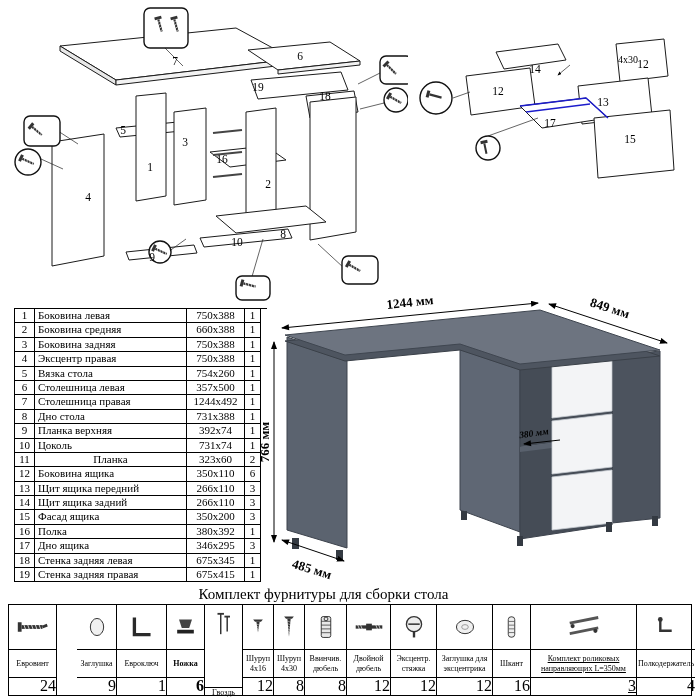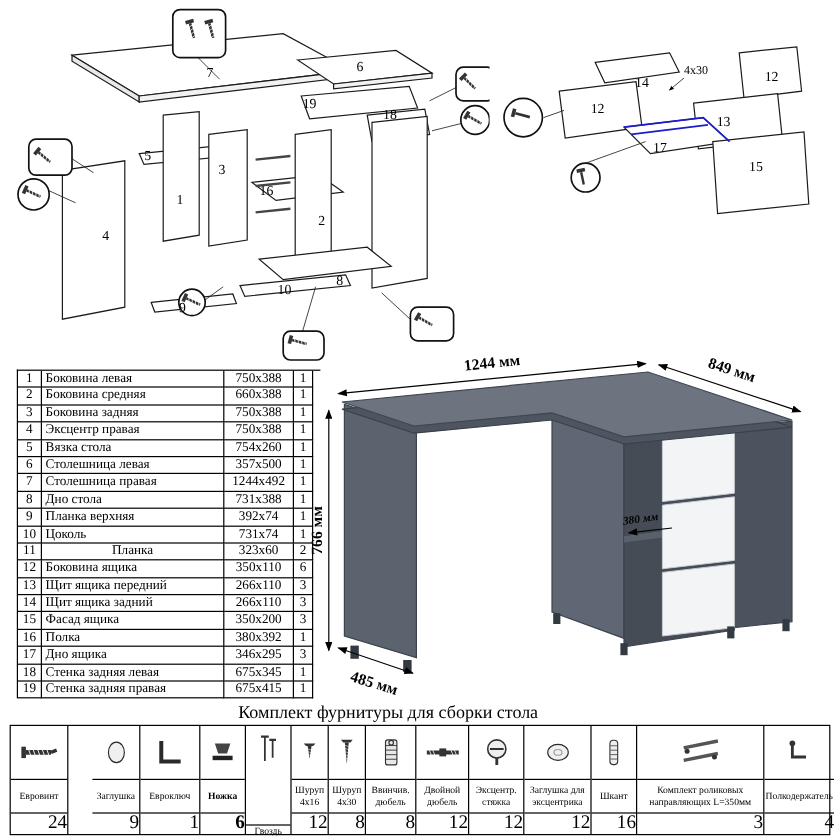--- a/index.html
+++ b/index.html
@@ -4,21 +4,21 @@
 <style>
   html,body{margin:0;padding:0;background:#fff;}
   body{width:700px;height:700px;position:relative;overflow:hidden;
        font-family:"Liberation Serif",serif;color:#000;}
 
   
   .diagram{position:absolute;}
   #diagram-left{left:8px;top:4px;width:400px;height:300px;}
   #diagram-right{left:408px;top:20px;width:288px;height:190px;}
   .part-label{position:absolute;font-size:11.5px;line-height:1;white-space:nowrap;}
-  .part-label.small{font-size:10px;}
+  .part-label.small{font-size:10px;margin-left:48px;}
 
   
   #parts-table{position:absolute;left:14px;top:308px;width:252px;
     display:grid;grid-template-columns:20px 152px 58px 16px;grid-auto-rows:14.4px;
     border-top:1px solid #000;border-left:1px solid #000;font-size:11px;}
   .pt-cell{border-right:1px solid #000;border-bottom:1px solid #000;
     overflow:hidden;white-space:nowrap;line-height:13.5px;}
   .pt-num,.pt-size,.pt-qty{text-align:center;}
   .pt-name{padding-left:3px;}
   .pt-name.centered{text-align:center;padding-left:0;}
@@ -34,21 +34,21 @@
   #hardware-table{position:absolute;left:8px;top:604px;width:684px;height:92px;
     display:flex;border:1px solid #000;box-sizing:border-box;}
   .hw-col{display:flex;flex-direction:column;border-right:1px solid #000;box-sizing:border-box;flex:0 0 auto;}
   .hw-col:last-of-type{border-right:none;}
   .hw-col:nth-child(1){width:48px;}  .hw-col:nth-child(2){width:40px;margin-left:20px;}
   .hw-col:nth-child(3){width:50px;}  .hw-col:nth-child(4){width:38px;font-weight:bold;}
   .hw-col:nth-child(5){width:38px;gap:44px;}  .hw-col:nth-child(6){width:31px;}
   .hw-col:nth-child(7){width:31px;}  .hw-col:nth-child(8){width:42px;}
   .hw-col:nth-child(9){width:44px;}  .hw-col:nth-child(10){width:46px;}
   .hw-col:nth-child(11){width:56px;} .hw-col:nth-child(12){width:38px;}
-  .hw-col:nth-child(13){width:106px;}.hw-col:nth-child(14){width:58px;}
+  .hw-col:nth-child(13){width:106px;text-decoration:underline;}.hw-col:nth-child(14){width:58px;}
   .hw-icon{height:44px;display:flex;align-items:center;justify-content:center;}
   .hw-icon svg{width:38px;height:38px;}
   .hw-name{height:28px;border-top:1px solid #000;font-size:8px;line-height:1.15;
     text-align:center;display:flex;align-items:center;justify-content:center;padding:0 1px;box-sizing:border-box;}
   .hw-qty{height:17px;border-top:1px solid #000;font-size:16px;text-align:right;line-height:16px;}
 </style>
 </head>
 <body>
 
 <div class="diagram" id="diagram-left">

